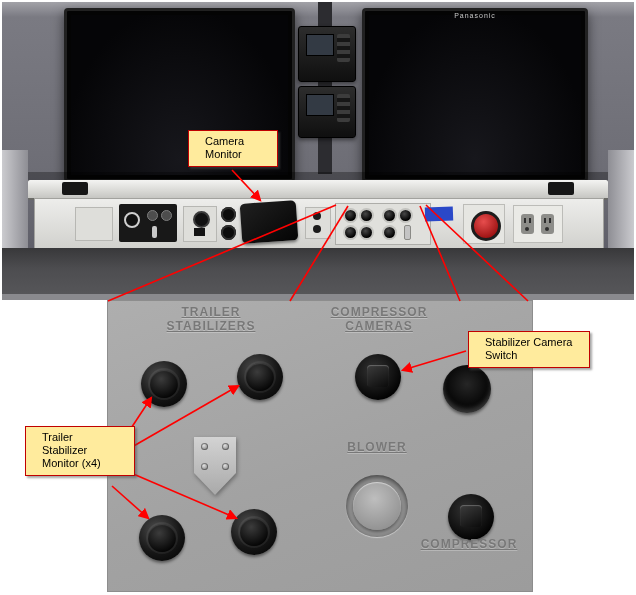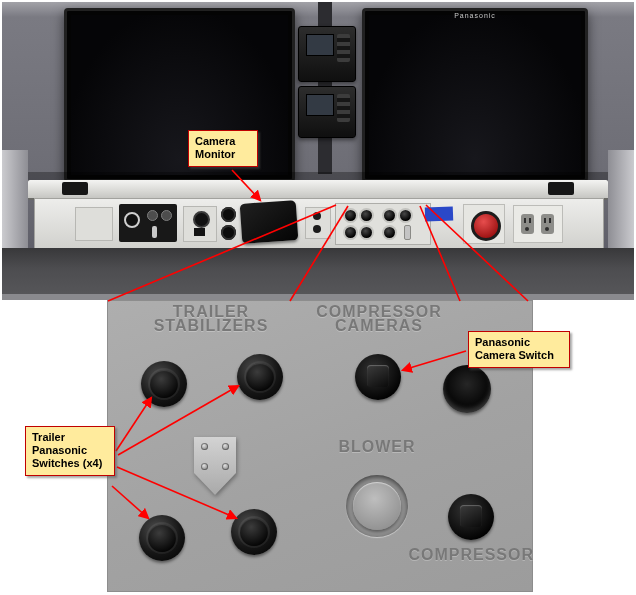--- a/index.html
+++ b/index.html
@@ -58,22 +58,22 @@
   .slot{position:absolute;width:2px;height:5px;background:#2e2e2e;top:4px;}
   .ohole{position:absolute;width:4px;height:4px;border-radius:50%;background:#2e2e2e;left:4px;bottom:3px;}
   .desk{left:0;top:246px;width:632px;height:52px;
          background:linear-gradient(180deg,#38383a,#4d4d50 40%,#58585b);}
   .desk-rim{left:0;top:292px;width:632px;height:6px;background:#8a8a8e;}
 
   
   .zoom-panel{left:107px;top:300px;width:424px;height:290px;z-index:10;
          background:linear-gradient(160deg,#aeaeae,var(--panel-gray,#a2a2a2) 55%,#9c9c9c);
          border:1px solid #8d8d8d;}
-  .plabel{position:absolute;text-align:center;font-weight:bold;font-size:16px;line-height:14px;
-         letter-spacing:1px;color:var(--panel-text,#787878);text-shadow:0 1px 0 rgba(255,255,255,.25);}
+  .plabel{position:absolute;text-align:center;font-weight:bold;font-size:12px;line-height:14px;
+         letter-spacing:1px;color:var(--panel-text,#787878);text-shadow:0 1px 0 rgba(255,255,255,.25);text-decoration:underline;}
   .knob{position:absolute;width:46px;height:46px;border-radius:50%;
          background:radial-gradient(circle at 38% 32%,#4d4d4d,#161616 55%,#000 100%);
          box-shadow:0 2px 3px rgba(0,0,0,.45);}
   .knob::after{content:"";position:absolute;left:9px;top:9px;right:9px;bottom:9px;border-radius:50%;
          background:radial-gradient(circle at 40% 32%,#3c3c3c,#060606 75%);
          box-shadow:0 0 0 2px rgba(255,255,255,.06),inset 0 1px 1px rgba(255,255,255,.14);}
   .sqswitch{position:absolute;width:46px;height:46px;border-radius:50%;
          background:radial-gradient(circle at 40% 35%,#333,#000 78%);
          box-shadow:0 2px 3px rgba(0,0,0,.45);}
   .sqswitch::after{content:"";position:absolute;left:12px;top:11px;width:22px;height:22px;border-radius:4px;
@@ -94,21 +94,21 @@
          background:radial-gradient(circle at 45% 35%,#bebebe,#929292 78%);
          box-shadow:0 2px 3px rgba(0,0,0,.35),inset 0 1px 1px rgba(255,255,255,.5);}
 
   
   .overlay{left:0;top:0;width:636px;height:595px;z-index:50;pointer-events:none;}
   .mline,.aline{stroke:var(--annotation-red,#ff0000);stroke-width:1.6;fill:none;}
   #arrowhead path{fill:var(--annotation-red,#ff0000);}
   .callout{position:absolute;z-index:60;background:var(--callout-bg,#ffeb9d);
          border:1px solid var(--callout-border,#c00000);
          box-shadow:2px 2px 2px rgba(80,80,80,.5);
-         padding:4px 6px 5px;font-size:11px;line-height:13px;color:#000;font-weight:bold;}
+         padding:4px 16px 5px;font-size:11px;line-height:13px;color:#000;}
 </style>
 </head>
 <body>
 
 <div class="stage">
 
   <div class="abs photo">
     <div class="abs mount-pole"></div>
     <div class="abs case-wall-left"></div>
     <div class="abs case-wall-right"></div>
@@ -213,21 +213,21 @@
         <div class="screw" style="left:28px;top:6px;"></div>
         <div class="screw" style="left:7px;top:26px;"></div>
         <div class="screw" style="left:28px;top:26px;"></div>
       </div>
     </div>
 
     <div class="plabel" style="left:219px;top:139px;width:100px;">BLOWER</div>
     <div class="blower-btn" style="left:238px;top:174px;"></div>
 
     <div class="sqswitch" style="left:340px;top:193px;"></div>
-    <div class="plabel" style="left:296px;top:247px;width:130px;text-align:right;">COMPRESSOR</div>
+    <div class="plabel" style="left:296px;top:236px;width:130px;">COMPRESSOR</div>
   </div>
 
   <svg class="abs overlay" width="636" height="595" viewBox="0 0 636 595">
     <defs>
       <marker id="arrowhead" viewBox="0 0 10 10" refX="8" refY="5" markerWidth="7" markerHeight="7" orient="auto-start-reverse">
         <path d="M0,0 L10,5 L0,10 z"></path>
       </marker>
     </defs>
 
     <line class="mline" x1="336" y1="205" x2="108" y2="301"></line>
@@ -237,16 +237,16 @@
 
     <line class="aline" x1="232" y1="170" x2="260" y2="200" marker-end="url(#arrowhead)"></line>
     <line class="aline" x1="466" y1="351" x2="403" y2="370" marker-end="url(#arrowhead)"></line>
     <line class="aline" x1="116" y1="451" x2="151" y2="398" marker-end="url(#arrowhead)"></line>
     <line class="aline" x1="118" y1="455" x2="238" y2="386" marker-end="url(#arrowhead)"></line>
     <line class="aline" x1="112" y1="486" x2="148" y2="518" marker-end="url(#arrowhead)"></line>
     <line class="aline" x1="117" y1="467" x2="236" y2="518" marker-end="url(#arrowhead)"></line>
   </svg>
 
   <div class="callout" style="left:188px;top:130px;width:56px;">Camera Monitor</div>
-  <div class="callout" style="left:468px;top:331px;width:88px;">Panasonic Camera Switch</div>
-  <div class="callout" style="left:25px;top:426px;width:76px;">Trailer Panasonic Switches (x4)</div>
+  <div class="callout" style="left:468px;top:331px;width:88px;">Stabilizer Camera Switch</div>
+  <div class="callout" style="left:25px;top:426px;width:76px;">Trailer Stabilizer Monitor (x4)</div>
 
 </div>
 
 </body></html>

